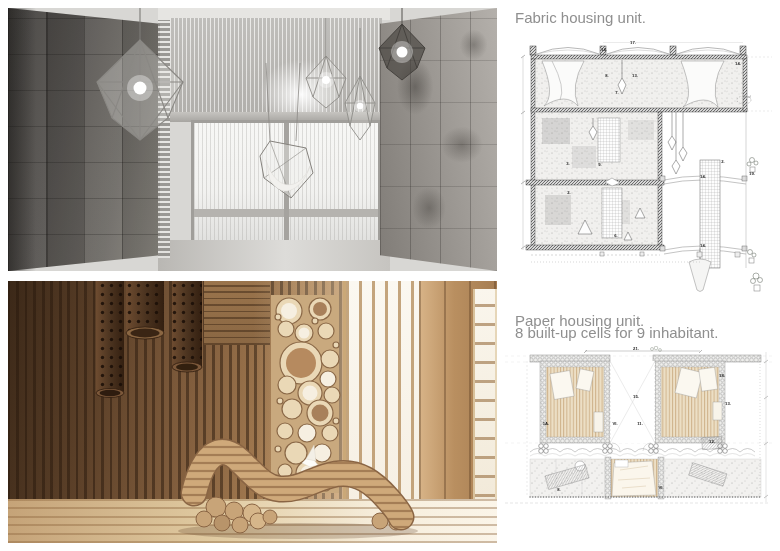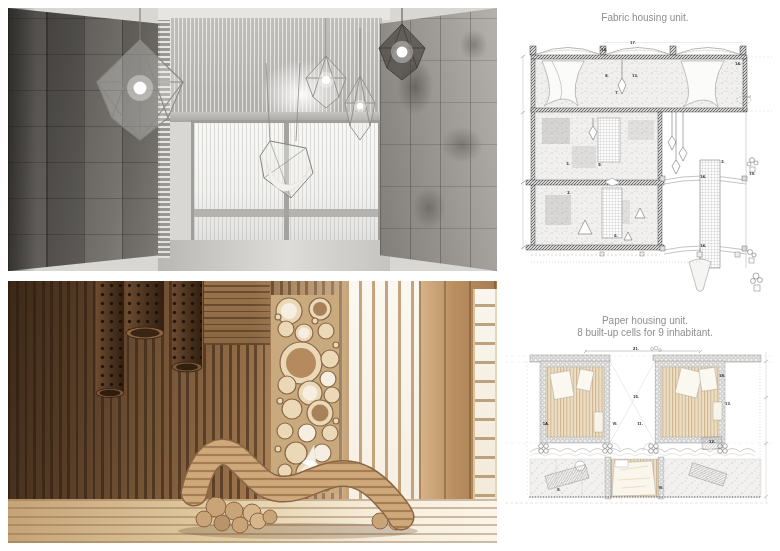--- a/index.html
+++ b/index.html
@@ -68,21 +68,21 @@
   .bl-ladder{left:465px;top:8px;width:24px;height:246px;border-left:2px solid #d9c29c;border-right:2px solid #e6d6b8;box-sizing:border-box;
     background:
       repeating-linear-gradient(0deg, rgba(170,135,95,.75) 0 2.5px, rgba(0,0,0,0) 2.5px 19px),
       linear-gradient(180deg,#faf6ed,#f1e8d6);}
   .bl-floor{left:0;top:218px;width:489px;height:44px;
     background:
       repeating-linear-gradient(0deg, rgba(140,100,60,.40) 0 1.8px, rgba(0,0,0,0) 1.8px 8.5px),
       linear-gradient(90deg,#c5a378 0%,#e2cda4 45%,#f6eddb 75%,#fbf5e9 100%);}
 
   
-  .plan-title{position:absolute;text-align:center;color:#8f8f8f;font-size:10px;line-height:11.5px;}
+  .plan-title{position:absolute;text-align:left;color:#8f8f8f;font-size:15px;line-height:11.5px;}
   #fabric-title{left:515px;top:12px;width:260px;}
   #paper-title{left:515px;top:315px;width:260px;}
   #fabric-plan-svg{left:508px;top:40px;width:270px;height:262px;}
   #paper-plan-svg{left:505px;top:346px;width:270px;height:168px;}
   .plan-label{font:700 4.2px "Liberation Sans",sans-serif;fill:#222;text-anchor:middle;}
   .plan-note{font:italic 3.4px "Liberation Sans",sans-serif;fill:#999;text-anchor:middle;}
   .plan-note-sm{font:3.4px "Liberation Sans",sans-serif;fill:#9a9a9a;text-anchor:end;}
 </style>
 </head>
 <body>

